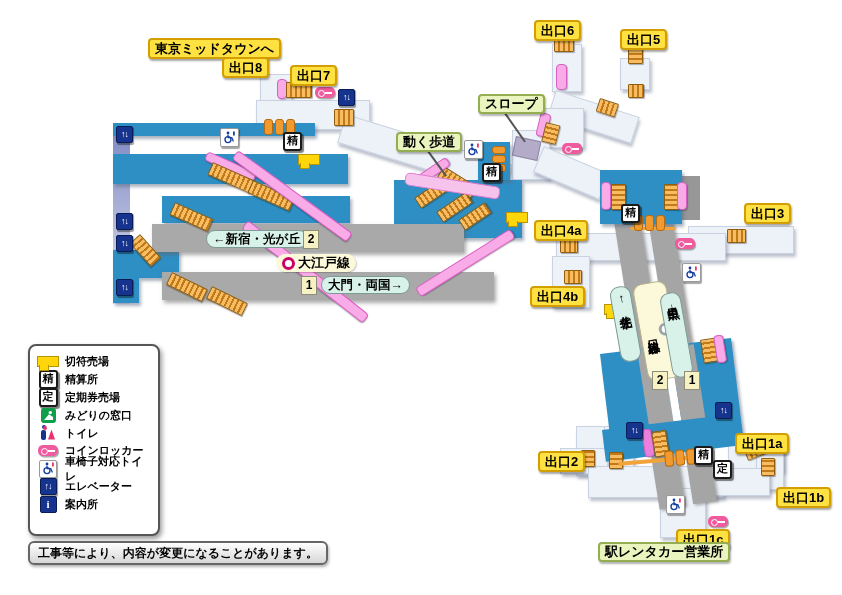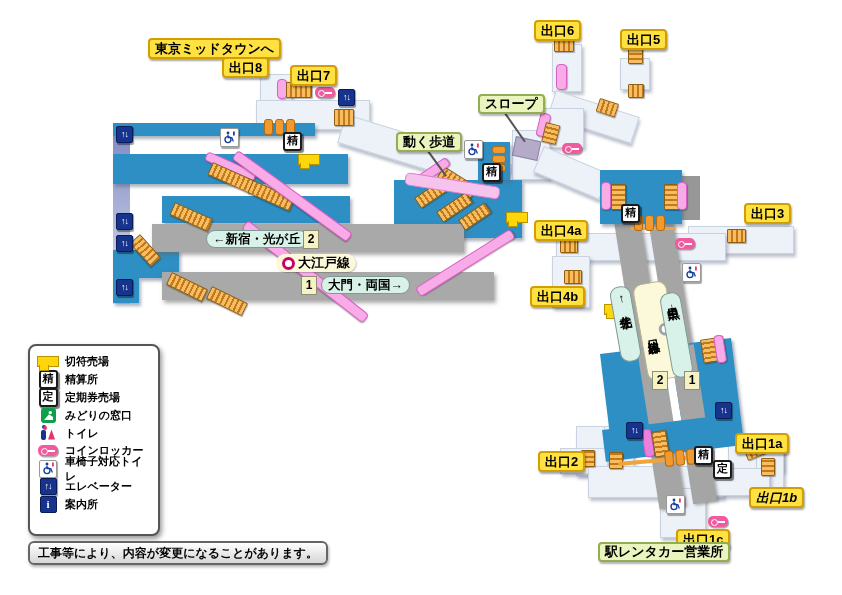--- a/index.html
+++ b/index.html
@@ -250,21 +250,21 @@
   <div class="abs exitlab" style="left:290px;top:65px;">出口7</div>
   <div class="abs exitlab" style="left:534px;top:20px;">出口6</div>
   <div class="abs exitlab" style="left:620px;top:29px;">出口5</div>
   <div class="abs greenlab" style="left:478px;top:94px;">スロープ</div>
   <div class="abs greenlab" style="left:396px;top:132px;">動く歩道</div>
   <div class="abs exitlab" style="left:744px;top:203px;">出口3</div>
   <div class="abs exitlab" style="left:534px;top:220px;">出口4a</div>
   <div class="abs exitlab" style="left:530px;top:286px;">出口4b</div>
   <div class="abs exitlab" style="left:538px;top:451px;">出口2</div>
   <div class="abs exitlab" style="left:735px;top:433px;">出口1a</div>
-  <div class="abs exitlab" style="left:749px;top:487px;font-style:italic;">出口1b</div>
+  <div class="abs exitlab" style="left:776px;top:487px;">出口1b</div>
   <div class="abs exitlab" style="left:676px;top:529px;">出口1c</div>
   <div class="abs greenlab" style="left:598px;top:542px;">駅レンタカー営業所</div>
 
   <div class="abs legendbox">
     <div class="lrow">
         <span class="lic">
           <span class="machine" style="position:relative;"></span>
         </span>
         <span>切符売場</span>
       </div>

